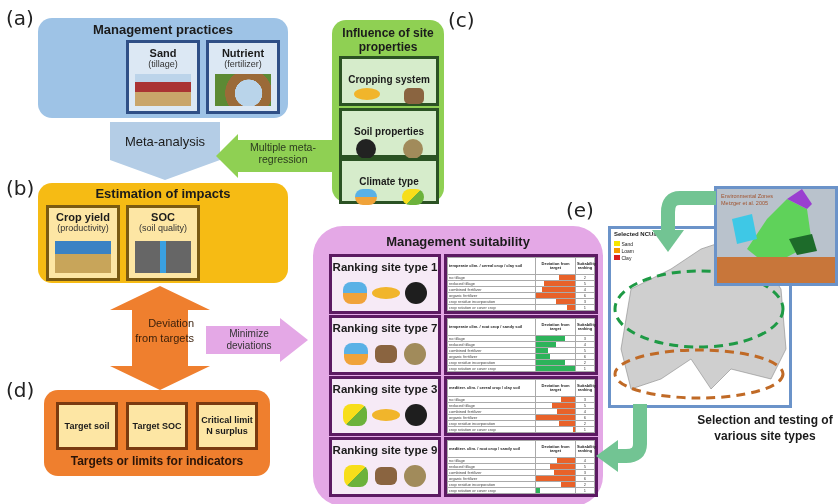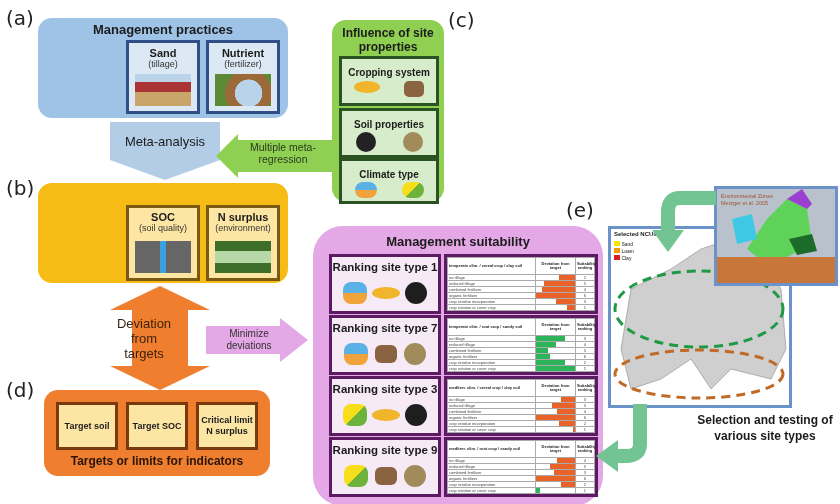--- a/index.html
+++ b/index.html
@@ -15,21 +15,21 @@
   .cardA .s{font-size:9px;color:#333;}
   .pic{position:absolute;left:6px;right:6px;bottom:5px;height:32px;}
   
   #boxB{left:38px;top:183px;width:250px;height:100px;background:#f6bb14;border-radius:14px;}
   .cardB{position:absolute;top:22px;width:68px;height:70px;background:#fde6a4;border:3px solid #7a5a12;text-align:center;}
   .cardB .t{font-size:11px;font-weight:bold;margin-top:3px;}
   .cardB .s{font-size:9px;color:#333;}
   
   #boxC{left:332px;top:20px;width:112px;height:182px;background:#8fd053;border-radius:14px;}
   .cardC{position:absolute;left:7px;width:94px;height:44px;background:#d6eccb;border:3px solid #2b5223;text-align:center;}
-  .cardC .t{font-size:10px;font-weight:bold;margin-top:8px;}
+  .cardC .t{font-size:10px;font-weight:bold;margin-top:15px;}
   
   #boxD{left:44px;top:390px;width:226px;height:86px;background:#ef7f2e;border-radius:14px;}
   .cardD{position:absolute;top:12px;width:56px;height:42px;background:#fde6a4;border:3px solid #7a3a10;text-align:center;font-size:9px;font-weight:bold;display:flex;align-items:center;justify-content:center;line-height:1.2;}
   
   #boxS{left:313px;top:226px;width:290px;height:280px;background:#e4a8e6;border-radius:30px 30px 30px 30px;}
   .rank{position:absolute;left:16px;width:106px;height:54px;background:#f6eaf6;border:3px solid #5c1a62;}
   .rank .t{font-size:11.5px;font-weight:bold;text-align:center;margin-top:4px;}
   .tbl{position:absolute;left:131px;width:148px;height:54px;background:#fff;border:3px solid #5c1a62;font-size:4px;}
   .tbl table{border-collapse:collapse;width:100%;height:100%;table-layout:fixed;}
   .tbl td{border:0.5px solid #aaa;padding:0 1px;line-height:5px;height:5px;overflow:hidden;white-space:nowrap;color:#444;}
@@ -90,36 +90,37 @@
   <div class="cardC" style="top:138px;height:40px;">
     <div class="t">Climate type</div>
     <div style="display:flex;justify-content:space-around;margin-top:2px;">
       <span style="width:22px;height:16px;background:linear-gradient(#5ab1e6 50%,#f0a33a 50%);border-radius:8px;"></span>
       <span style="width:22px;height:16px;background:linear-gradient(135deg,#f7de1a 50%,#6cb23b 50%);border-radius:8px;"></span>
     </div>
   </div>
 </div>
 
 <div id="boxB" class="abs">
+  <div class="center bold" style="font-size:13px;margin-top:3px;">Estimation of impacts</div>
+  <div class="cardB" style="left:8px;">
+    <div class="t">Crop yield</div>
+    <div class="s">(productivity)</div>
+    <div class="pic" style="background:linear-gradient(#3a82c4 0 40%,#c8a55a 40%);"></div>
+  </div>
   <div class="cardB" style="left:88px;">
     <div class="t">SOC</div>
     <div class="s">(soil quality)</div>
     <div class="pic" style="background:linear-gradient(90deg,#666 0 45%,#3aa0e0 45% 55%,#666 55%);"></div>
   </div>
-  <div class="cardB" style="left:168px;">
-    <div class="t">N surplus</div>
-    <div class="s">(environment)</div>
-    <div class="pic" style="background:linear-gradient(#3d6e2a 0 30%,#b7d9a8 30% 70%,#3d6e2a 70%);"></div>
-  </div>
 </div>
 
 <svg class="abs" style="left:110px;top:286px;" width="100" height="104">
   <polygon points="50,0 100,24 78,24 78,80 100,80 50,104 0,80 22,80 22,24 0,24" fill="#ef7f2e"></polygon>
 </svg>
-<div class="abs center" style="left:114px;top:316px;width:60px;font-size:13px;line-height:15px;color:#3a1f0a;">Deviation from targets</div>
+<div class="abs center" style="left:134px;top:316px;width:60px;font-size:11px;line-height:15px;color:#3a1f0a;text-align:right;">Deviation from targets</div>
 
 <svg class="abs" style="left:206px;top:318px;" width="102" height="44">
   <polygon points="0,8 74,8 74,0 102,22 74,44 74,36 0,36" fill="#e4a8e6"></polygon>
 </svg>
 <div class="abs center" style="left:214px;top:328px;width:70px;font-size:10px;line-height:12px;color:#333;">Minimize deviations</div>
 
 <div id="boxD" class="abs">
   <div class="cardD" style="left:12px;">Target soil</div>
   <div class="cardD" style="left:82px;">Target SOC</div>
   <div class="cardD" style="left:152px;">Critical limit N surplus</div>

